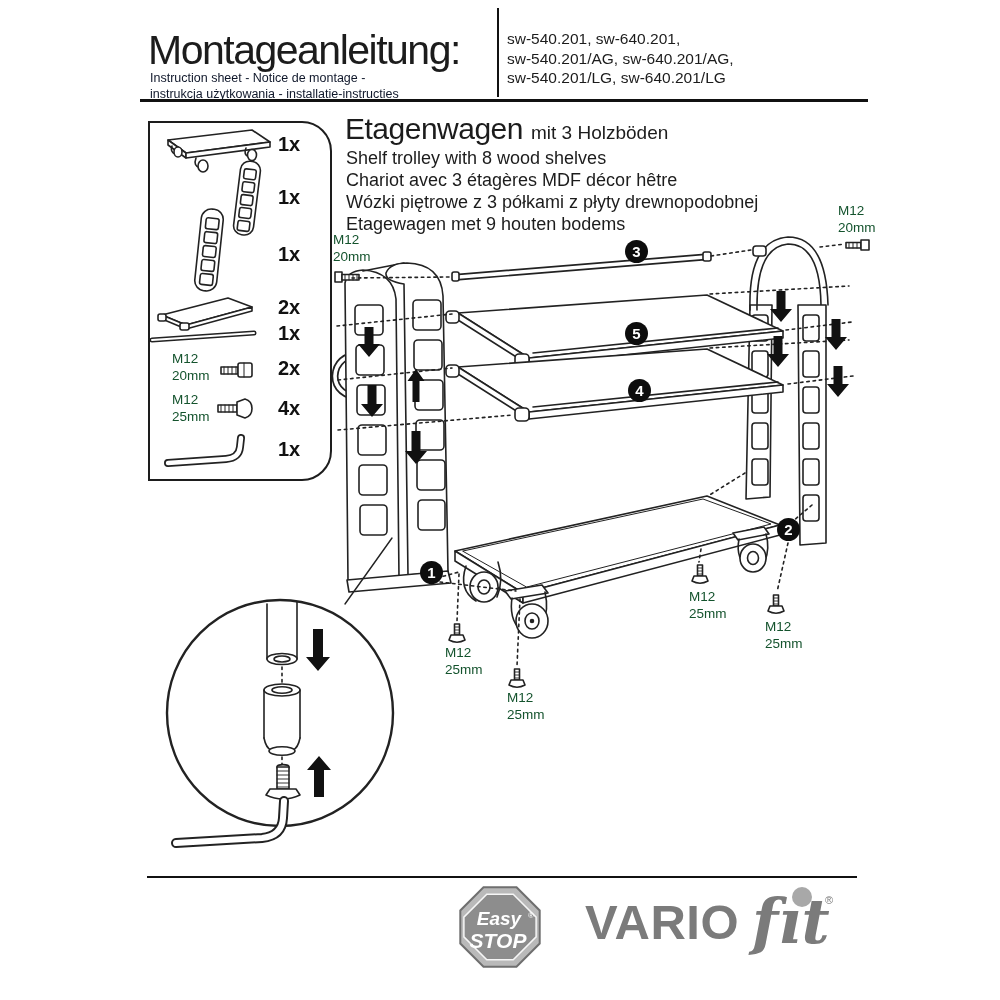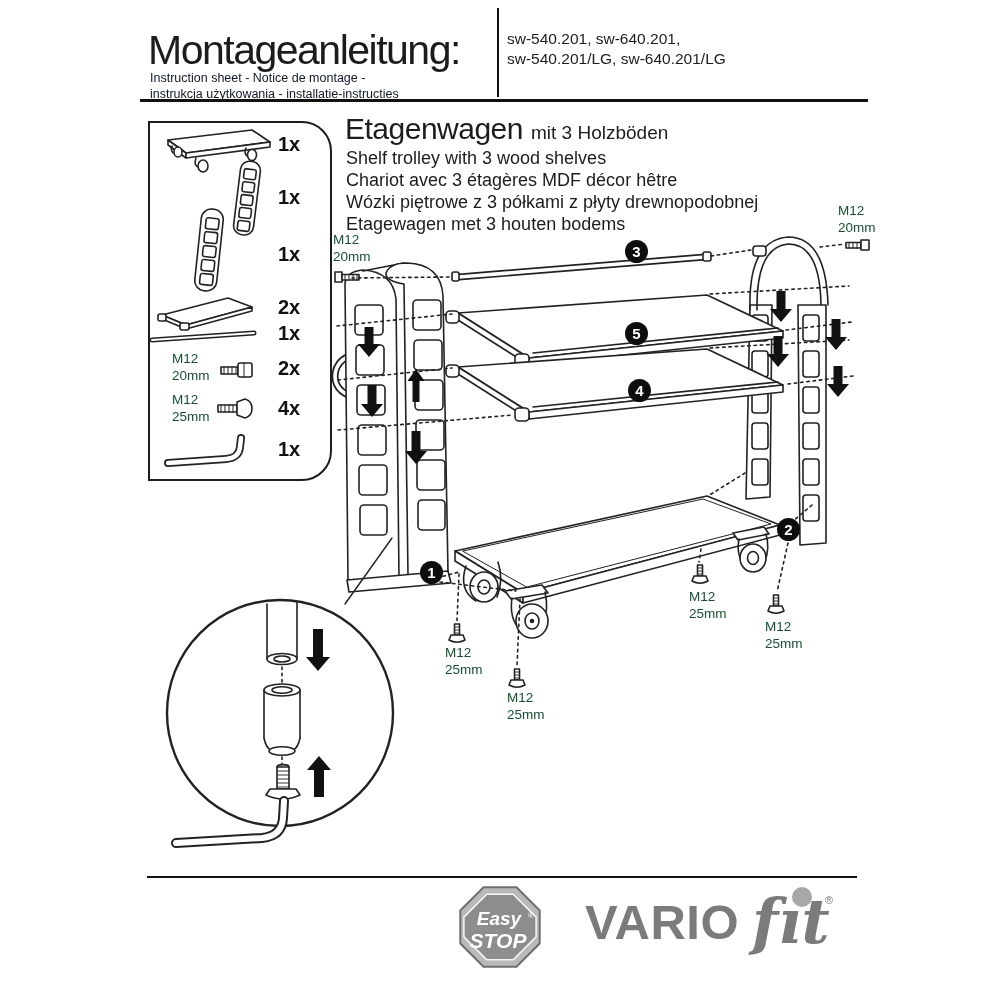--- a/index.html
+++ b/index.html
@@ -36,31 +36,32 @@
 <body>
 
 <div class="page">
 
   <div class="abs h-title" style="left:148px;top:27px;">Montageanleitung:</div>
   <div class="abs h-sub" style="left:150px;top:71px;">Instruction sheet - Notice de montage  -</div>
   <div class="abs h-sub" style="left:150px;top:87px;">instrukcja użytkowania - installatie-instructies</div>
   <div class="abs vline" style="left:497px;top:8px;height:89px;"></div>
   <div class="abs codes" style="left:507px;top:29px;">
     <div>sw-540.201, sw-640.201,</div>
+    <div>sw-540.201/AG, sw-640.201/AG,</div>
     <div>sw-540.201/LG, sw-640.201/LG</div>
   </div>
   <div class="abs hrule" style="left:140px;top:99px;width:728px;height:3px;"></div>
 
   <div class="abs" style="left:345px;top:112px;white-space:nowrap;">
     <span class="p-main">Etagenwagen</span><span class="p-suffix">mit 3 Holzböden</span>
   </div>
-  <div class="abs p-line" style="left:346px;top:147px;">Shelf trolley with 3 wood shelves</div>
+  <div class="abs p-line" style="left:346px;top:147px;">Shelf trolley with 8 wood shelves</div>
   <div class="abs p-line" style="left:346px;top:169px;">Chariot avec 3 étagères MDF décor hêtre</div>
   <div class="abs p-line" style="left:346px;top:191px;">Wózki piętrowe z 3 półkami z płyty drewnopodobnej</div>
-  <div class="abs p-line" style="left:346px;top:213px;">Etagewagen met 3 houten bodems</div>
+  <div class="abs p-line" style="left:346px;top:213px;">Etagewagen met 9 houten bodems</div>
 
   <div class="abs parts-box" style="left:148px;top:121px;width:180px;height:356px;"></div>
 
   <div class="abs qty" style="left:278px;top:133px;">1x</div>
   <div class="abs qty" style="left:278px;top:186px;">1x</div>
   <div class="abs qty" style="left:278px;top:243px;">1x</div>
   <div class="abs qty" style="left:278px;top:296px;">2x</div>
   <div class="abs qty" style="left:278px;top:322px;">1x</div>
   <div class="abs qty" style="left:278px;top:357px;">2x</div>
   <div class="abs qty" style="left:278px;top:397px;">4x</div>

